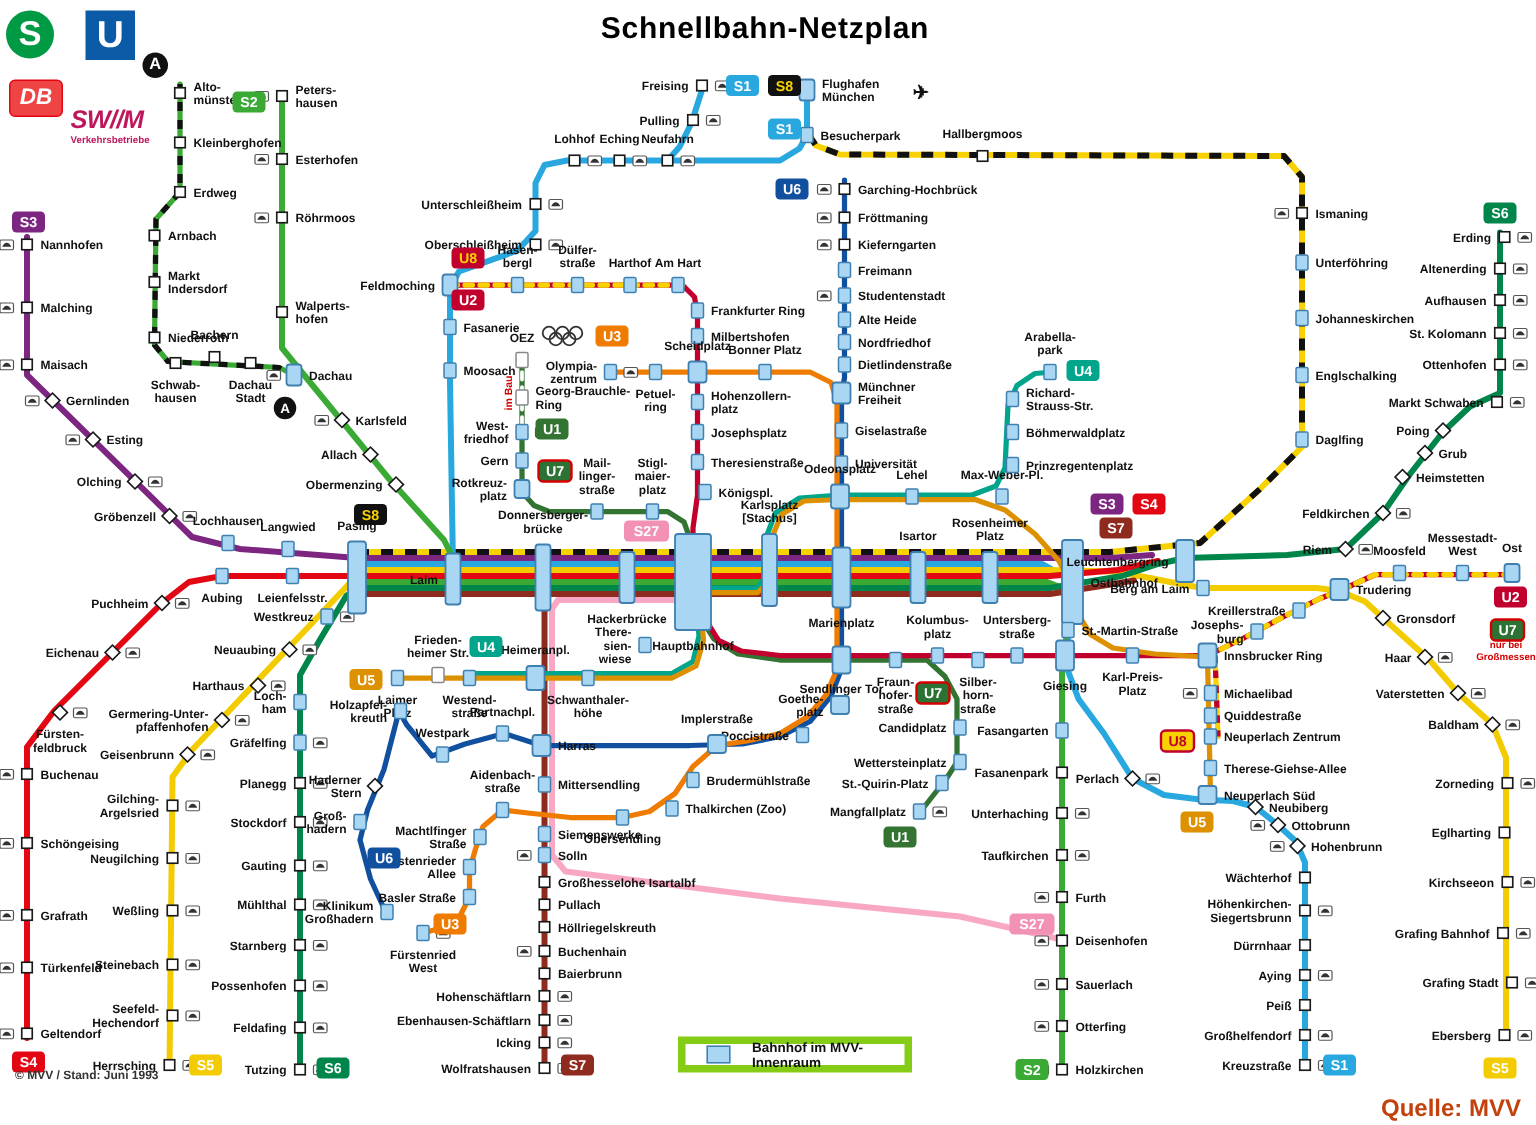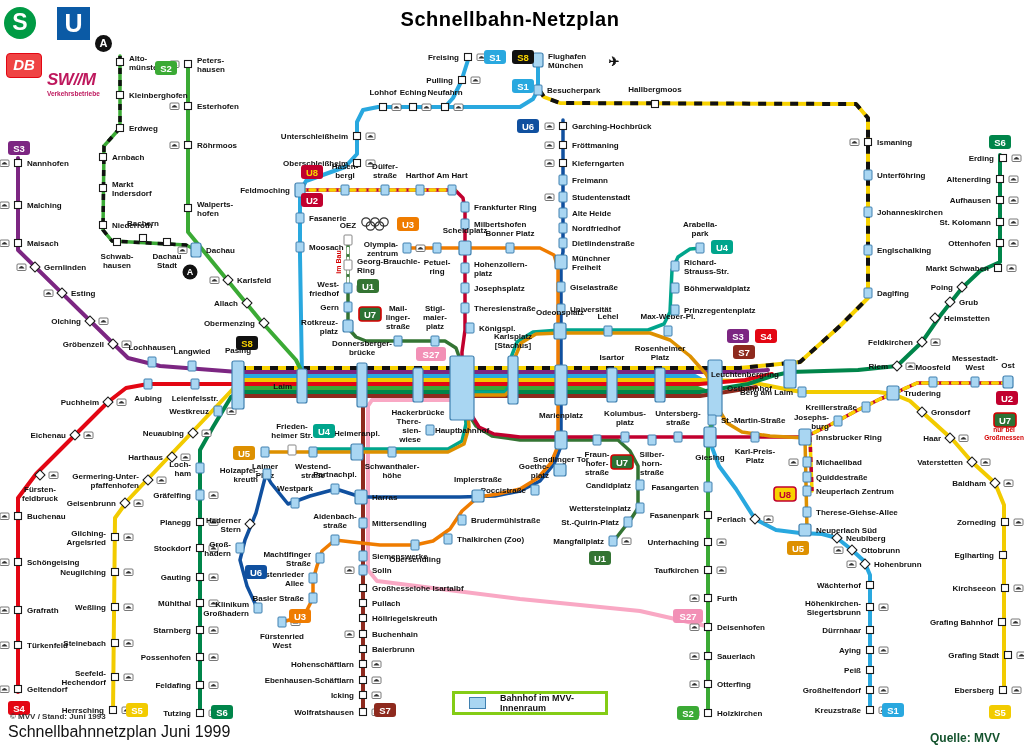--- a/index.html
+++ b/index.html
@@ -9,26 +9,26 @@
   .abs{position:absolute;}
   #title{left:250px;top:8px;width:520px;text-align:center;font-size:20px;font-weight:bold;color:#000;letter-spacing:.5px;}
   #s-logo{left:4px;top:7px;width:32px;height:32px;border-radius:50%;background:#009A44;color:#fff;font-weight:bold;font-size:23px;text-align:center;line-height:31px;}
   #u-logo{left:57px;top:7px;width:33px;height:33px;background:#0B5AA5;color:#fff;font-weight:bold;font-size:25px;text-align:center;line-height:32px;}
   #a-top{left:95px;top:35px;width:17px;height:17px;border-radius:50%;background:#111;color:#fff;font-weight:bold;font-size:11px;text-align:center;line-height:17px;}
   #db-logo{left:6px;top:53px;width:34px;height:23px;background:#ef4444;border-radius:4px;color:#fff;font-weight:bold;font-style:italic;font-size:15px;text-align:center;line-height:22px;border:1.5px solid #E30613;}
   #swm{left:47px;top:70px;color:#be185d;}
   #swm .swm-main{font-size:17px;font-weight:bold;font-style:italic;letter-spacing:-.5px;}
   #swm .swm-sub{font-size:6.5px;font-weight:bold;}
   #mvv{right:6px;top:4px;width:130px;text-align:left;}
-  #legend{left:452px;top:691px;width:156px;height:24px;border:3px solid #84cc16;background:#fff;display:flex;align-items:center;gap:14px;padding-left:14px;box-sizing:border-box;}
+  #legend{left:452px;top:691px;width:156px;height:24px;border:5px solid #84cc16;background:#fff;display:flex;align-items:center;gap:14px;padding-left:14px;box-sizing:border-box;}
   #legend .sta-icon{width:17px;height:10px;background:#A9D6F2;border:1px solid #4080B0;}
   #legend .leg-label{font-size:9px;font-weight:bold;color:#111;}
   #stand{left:10px;top:712px;font-size:8px;font-weight:bold;color:#333;}
   #caption{left:8px;top:723px;font-size:16px;color:#111;}
-  #source{right:24px;top:731px;font-size:12px;font-weight:bold;color:#14532d;}
+  #source{right:10px;top:731px;font-size:16px;font-weight:bold;color:#c2410c;}
 </style>
 </head>
 <body>
 
 <div id="stage">
   <svg id="map-svg" width="1024" height="750" viewBox="0 0 1024 750">
       <g>
         <path d="M462 400 L 372 400 L 368 406 L 368 570 L 377 581 L 520 599 L 640 611 L 706 626" fill="none" stroke="#F9A8C4" stroke-width="4" stroke-linejoin="round" stroke-linecap="round"></path>
       </g>
       <g>
@@ -1553,15 +1553,14 @@
     <div class="swm-main">SW//M</div>
     <div class="swm-sub">Verkehrsbetriebe</div>
   </div>
 
   <div class="abs" id="legend">
     <span class="sta-icon"></span>
     <span class="leg-label">Bahnhof im MVV-Innenraum</span>
   </div>
 
   <div class="abs" id="stand">© MVV / Stand: Juni 1993</div>
-  <div class="abs" id="caption">Schnellbahnnetzplan Juni 1999</div>
   <div class="abs" id="source">Quelle: MVV</div>
 </div>
 
 </body></html>

